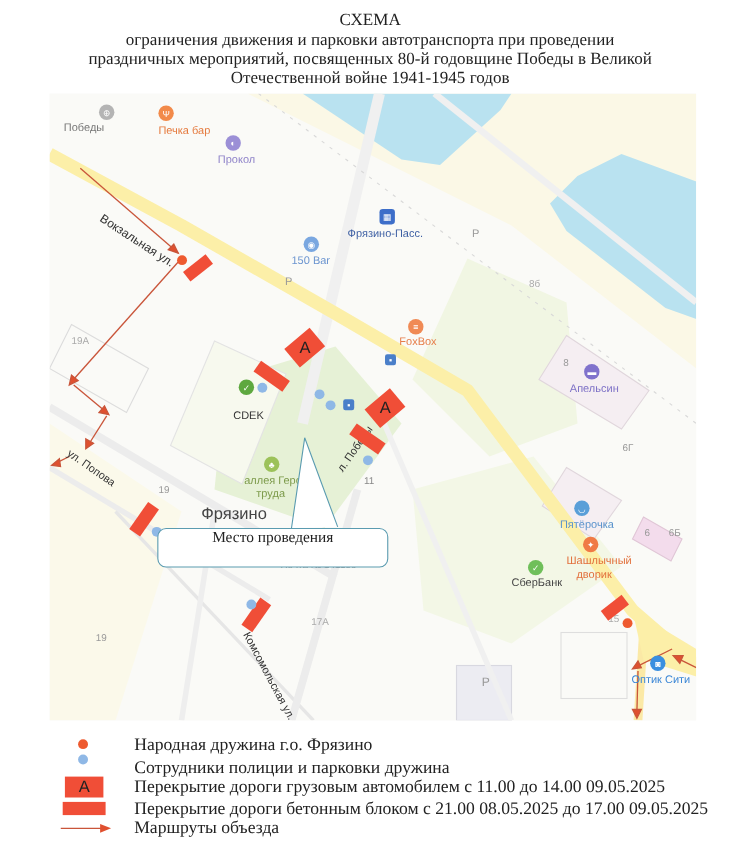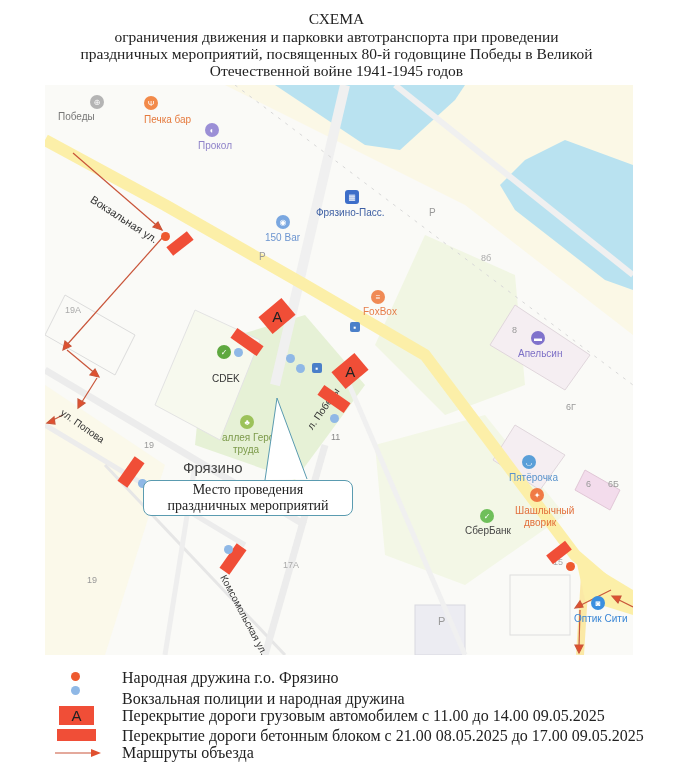--- a/index.html
+++ b/index.html
@@ -155,31 +155,30 @@
   <div style="position:absolute;left:93px;top:394px;width:9px;height:9px;border-radius:50%;background:#8fb8e6;"></div>
   <div style="position:absolute;left:179px;top:460px;width:9px;height:9px;border-radius:50%;background:#8fb8e6;"></div>
 
   <svg width="588" height="570" style="position:absolute;left:0;top:0;pointer-events:none;">
     <polyline points="220,395 232,313 262,394" fill="#fff" stroke="#5a9bb0" stroke-width="1"></polyline>
   </svg>
 </div>
 
 <div class="callout">
   <div>Место проведения</div>
-  <div>праздничных мероприятий</div>
 </div>
 
 <div>
   <div class="legend-row" style="top:669px;">
     <span style="position:absolute;left:71px;top:3px;width:9px;height:9px;border-radius:50%;background:#ee5a2f;"></span>
     <span class="legend-text">Народная дружина г.о. Фрязино</span>
   </div>
   <div class="legend-row" style="top:690px;">
     <span style="position:absolute;left:71px;top:-4px;width:9px;height:9px;border-radius:50%;background:#8fb8e6;"></span>
-    <span class="legend-text">Вокзальная полиции и народная дружина</span>
+    <span class="legend-text">Сотрудники полиции и парковки дружина</span>
   </div>
   <div class="legend-row" style="top:707px;">
     <span style="position:absolute;left:59px;top:-1px;width:35px;height:19px;background:#f04e37;display:flex;align-items:center;justify-content:center;">
       <span style="font-family:'Liberation Sans',sans-serif;font-size:15px;color:#222;">А</span>
     </span>
     <span class="legend-text">Перекрытие  дороги грузовым автомобилем с 11.00 до 14.00 09.05.2025</span>
   </div>
   <div class="legend-row" style="top:727px;">
     <span style="position:absolute;left:57px;top:2px;width:39px;height:12px;background:#f04e37;"></span>
     <span class="legend-text">Перекрытие  дороги бетонным блоком с 21.00 08.05.2025 до 17.00 09.05.2025</span>

